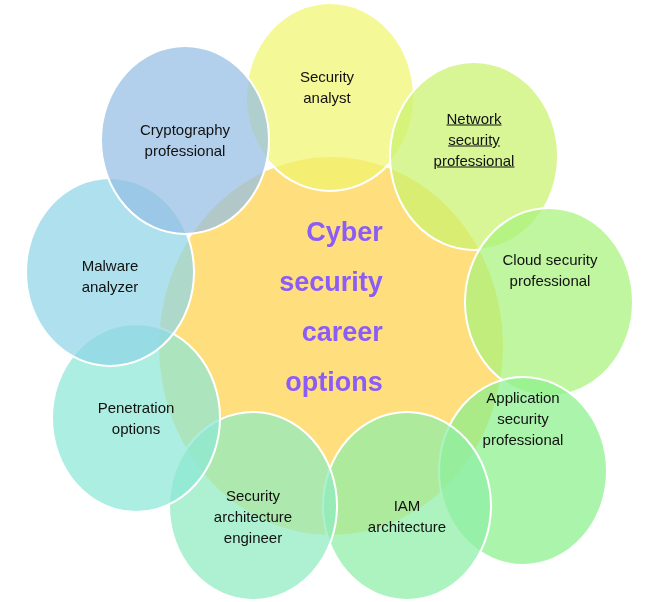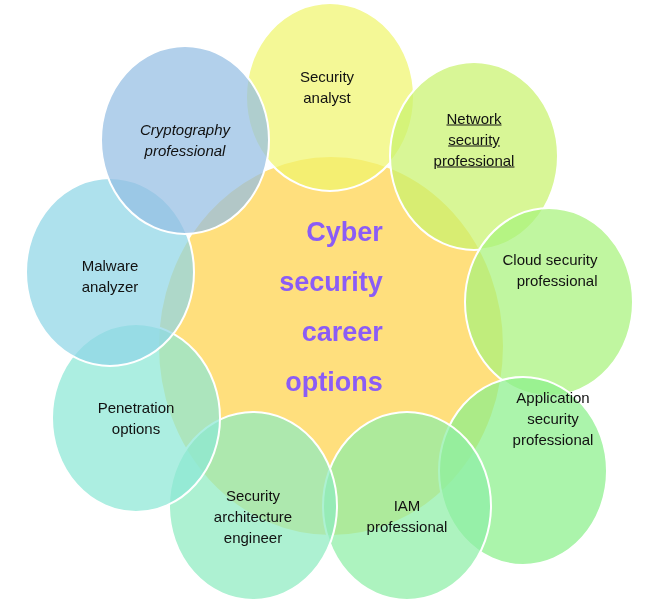--- a/index.html
+++ b/index.html
@@ -29,28 +29,28 @@
 <div class="center-lbl" style="left:331px; top:307px;">Cyber
 security
 career
 options</div>
 
 <div class="lbl" style="left:327px; top:87px;">Security
 analyst</div>
 <div class="lbl" style="left:474px; top:139px;text-decoration:underline;">Network
 security
 professional</div>
-<div class="lbl" style="left:550px; top:270px;text-align:right;">Cloud security
+<div class="lbl" style="left:550px; top:270px;">Cloud security
 professional</div>
-<div class="lbl" style="left:523px; top:418px;margin-left:30px;">Application
+<div class="lbl" style="left:523px; top:418px;">Application
 security
 professional</div>
 <div class="lbl" style="left:407px; top:516px;">IAM
-professional</div>
+architecture</div>
 <div class="lbl" style="left:253px; top:516px;">Security
 architecture
 engineer</div>
 <div class="lbl" style="left:136px; top:418px;">Penetration
 options</div>
 <div class="lbl" style="left:110px; top:276px;">Malware
 analyzer</div>
-<div class="lbl" style="left:185px; top:140px;font-style:italic;">Cryptography
+<div class="lbl" style="left:185px; top:140px;">Cryptography
 professional</div>
 
 </body></html>

